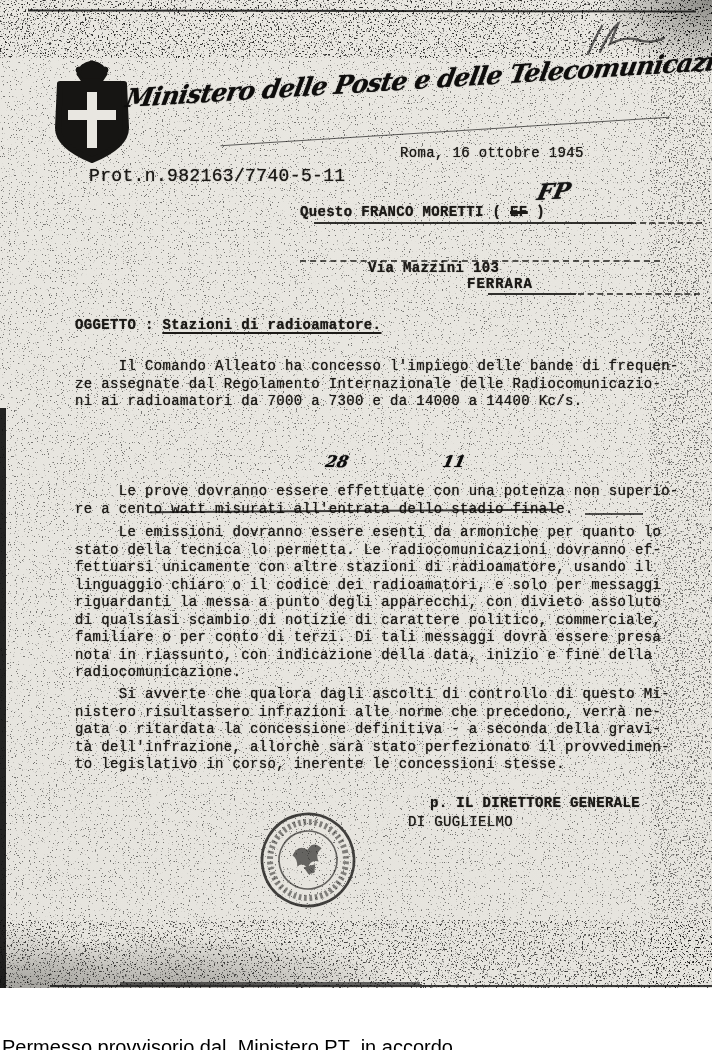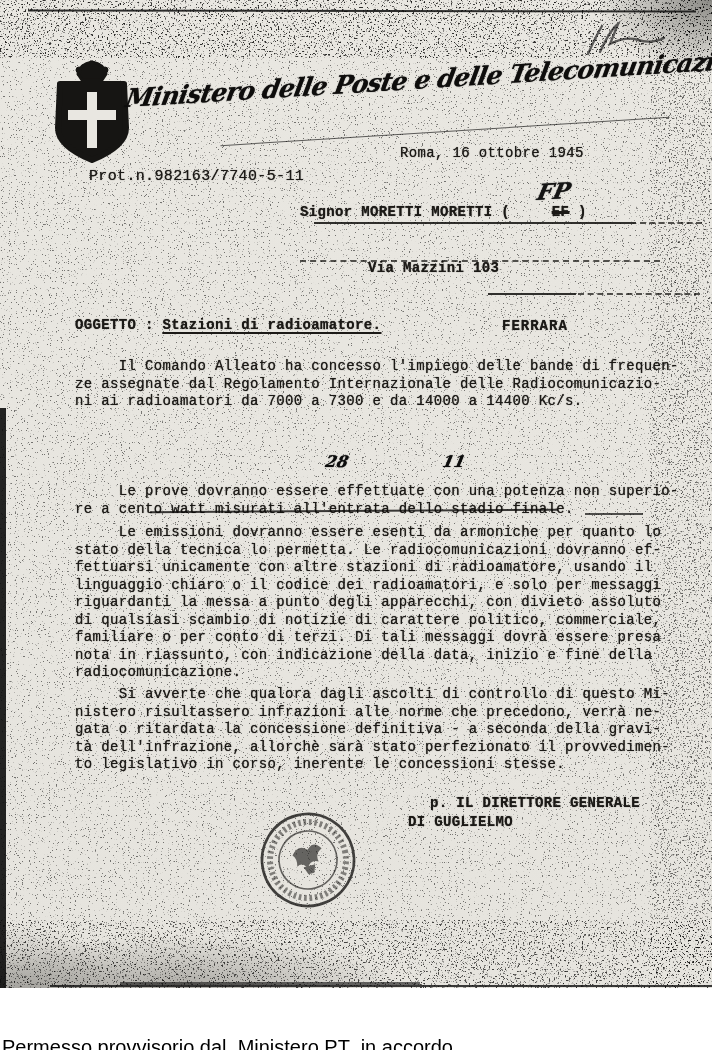--- a/index.html
+++ b/index.html
@@ -38,49 +38,49 @@
     font-family:"DejaVu Serif",serif;font-style:italic;font-weight:bold;
     font-size:25px;letter-spacing:-.8px;color:#0e0d0c;white-space:nowrap;
     transform:rotate(-3.6deg) skewX(-14deg);transform-origin:left center;
     text-shadow:0 0 1px rgba(10,10,10,.8);
   }
   .letterhead-flourish{position:absolute;left:220px;top:131px;width:450px;height:0;border-top:1.5px solid rgba(12,12,12,.65);transform:rotate(-3.6deg);}
 
   .corner-scribble{position:absolute;left:580px;top:18px;opacity:.85;}
 
   .place-date{left:400px;top:145px;}
-  .protocol{left:72px;top:168px;font-size:15px;padding-left:17px;}
+  .protocol{left:72px;top:168px;font-size:18px;padding-left:17px;}
   .fp{
     position:absolute;left:538px;top:178px;color:#141414;
     font-family:"DejaVu Serif",serif;font-style:italic;font-weight:bold;font-size:22px;
     transform:skewX(-16deg) rotate(-4deg);text-shadow:0 0 1px rgba(10,10,10,.9);
   }
 
   .recipient{left:300px;top:204px;font-weight:bold;}
-  .crossed{text-decoration:line-through;text-decoration-thickness:3px;margin-left:33px;}
+  .crossed{text-decoration:line-through;text-decoration-thickness:3px;}
   .street{left:368px;top:260px;font-weight:bold;}
-  .city{left:502px;top:276px;font-weight:bold;letter-spacing:1px;margin-top:42px;}
+  .city{left:467px;top:276px;font-weight:bold;letter-spacing:1px;}
 
   .uline{position:absolute;height:0;border-top:2px solid rgba(15,14,12,.85);}
   .uline.dash{border-top-style:dashed;border-top-color:rgba(15,14,12,.7);}
 
   .subject{left:75px;top:317px;font-weight:bold;text-align:right;}
   .subject .subj-text{text-decoration:underline;text-underline-offset:3px;text-decoration-thickness:1.5px;}
 
   .ink-strike{position:absolute;left:150px;top:510px;width:408px;height:0;border-top:2.5px solid rgba(12,11,10,.8);transform:rotate(-.35deg);}
   .ink-strike2{position:absolute;left:585px;top:513px;width:58px;height:0;border-top:2px solid rgba(12,11,10,.7);}
 
   .hand-num{
     position:absolute;color:#0c0c0c;font-family:"DejaVu Serif",serif;
     font-style:italic;font-weight:bold;font-size:16px;transform:skewX(-12deg);
     text-shadow:0 0 1px #000;
   }
 
   .sig1{left:390px;top:795px;font-weight:bold;padding-left:40px;}
-  .sig2{left:408px;top:814px;font-weight:bold;}
+  .sig2{left:408px;top:814px;font-weight:normal;}
   .stamp{position:absolute;left:256px;top:808px;opacity:.82;transform:rotate(-14deg);}
 
   
   .caption{
     position:absolute;left:2px;top:990px;color:#000;
     font-family:"Liberation Sans",sans-serif;font-size:20px;line-height:23px;white-space:pre;
   }
 </style>
 </head>
 <body>
@@ -129,21 +129,21 @@
     <div class="letterhead-flourish"></div>
 
     <svg class="corner-scribble" width="110" height="44" viewBox="0 0 110 44" aria-hidden="true">
       <path d="M8 36 Q16 18 22 8 M20 34 Q30 12 38 6 L30 26 Q46 18 58 22 Q72 26 84 20" fill="none" stroke="#1a1a1a" stroke-width="2.4" opacity=".8" stroke-linecap="round"></path>
     </svg>
 
     <div class="typed place-date">Roma, 16 ottobre 1945</div>
     <div class="typed protocol">Prot.n.982163/7740-5-11</div>
     <div class="fp">FP</div>
 
-    <div class="typed recipient"><span>Signor MORETTI MORETTI ( </span><span class="crossed">EF</span><span> )</span></div>
+    <div class="typed recipient"><span>Questo FRANCO MORETTI ( </span><span class="crossed">EF</span><span> )</span></div>
     <div class="uline" style="left:314px;top:222px;width:322px;"></div>
     <div class="uline dash" style="left:640px;top:222px;width:62px;"></div>
 
     <div class="typed street">Via Mazzini 103</div>
     <div class="uline dash" style="left:300px;top:260px;width:360px;"></div>
 
     <div class="typed city">FERRARA</div>
     <div class="uline" style="left:488px;top:293px;width:88px;"></div>
     <div class="uline dash" style="left:578px;top:293px;width:122px;"></div>
 

